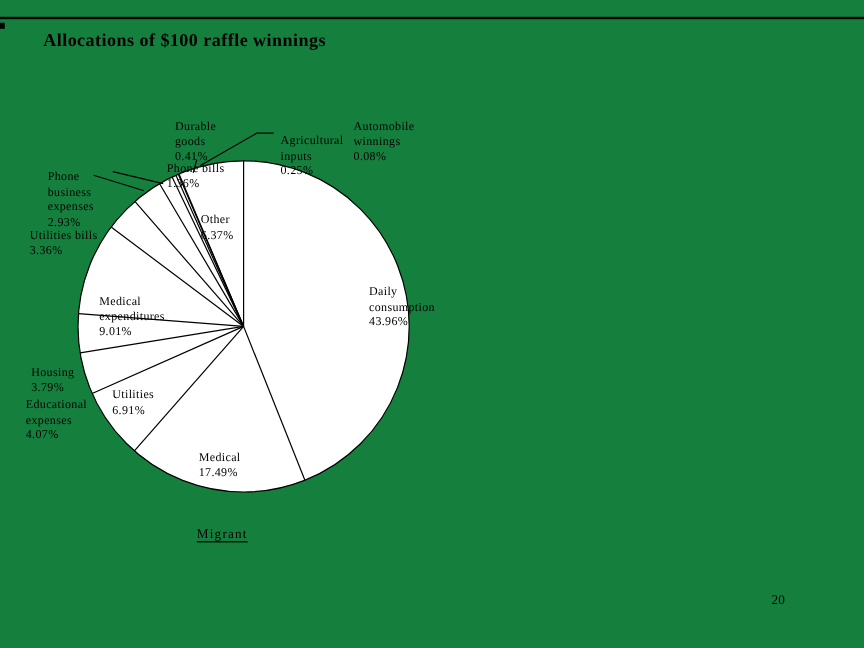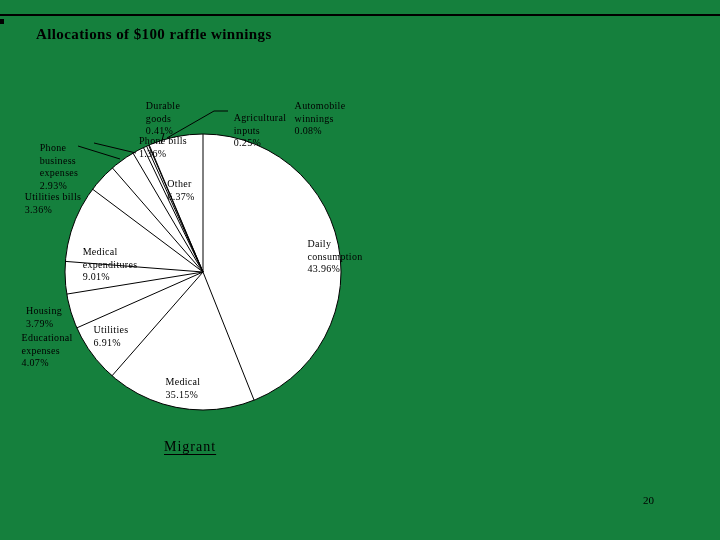--- a/index.html
+++ b/index.html
@@ -12,21 +12,21 @@
   .slide-title{
     position:absolute;left:36px;top:26px;font-size:15px;font-weight:bold;
     letter-spacing:0.4px;white-space:nowrap;
   }
   .chart-layer{position:absolute;left:0;top:0;width:720px;height:540px;}
   .pie-label{
     position:absolute;transform:translateX(-50%);text-align:left;
     font-size:10px;line-height:12.5px;letter-spacing:0.3px;white-space:nowrap;color:#000;
   }
   .group-label{
-    position:absolute;left:164px;top:439px;font-size:14px;letter-spacing:1px;
+    position:absolute;left:164px;top:439px;font-size:11px;letter-spacing:1px;
     text-decoration:underline;text-underline-offset:3px;white-space:nowrap;
   }
   .page-number{position:absolute;left:643px;top:494px;font-size:11px;}
 </style>
 </head>
 <body>
 
 <div class="slide">
   <div class="top-rule"></div>
   <div class="edge-tick"></div>
@@ -55,21 +55,21 @@
     </svg>
 
   <div id="pie-labels">
       <div class="pie-label" style="left: 303px; top: 238px; margin-left: 32px;">
         <div>Daily</div>
         <div>consumption</div>
         <div>43.96%</div>
       </div>
       <div class="pie-label" style="left: 183px; top: 376px;">
         <div>Medical</div>
-        <div>35.15%</div>
+        <div>17.49%</div>
       </div>
       <div class="pie-label" style="left: 111px; top: 324px;">
         <div>Utilities</div>
         <div>6.91%</div>
       </div>
       <div class="pie-label" style="left: 47px; top: 332px;">
         <div>Educational</div>
         <div>expenses</div>
         <div>4.07%</div>
       </div>

